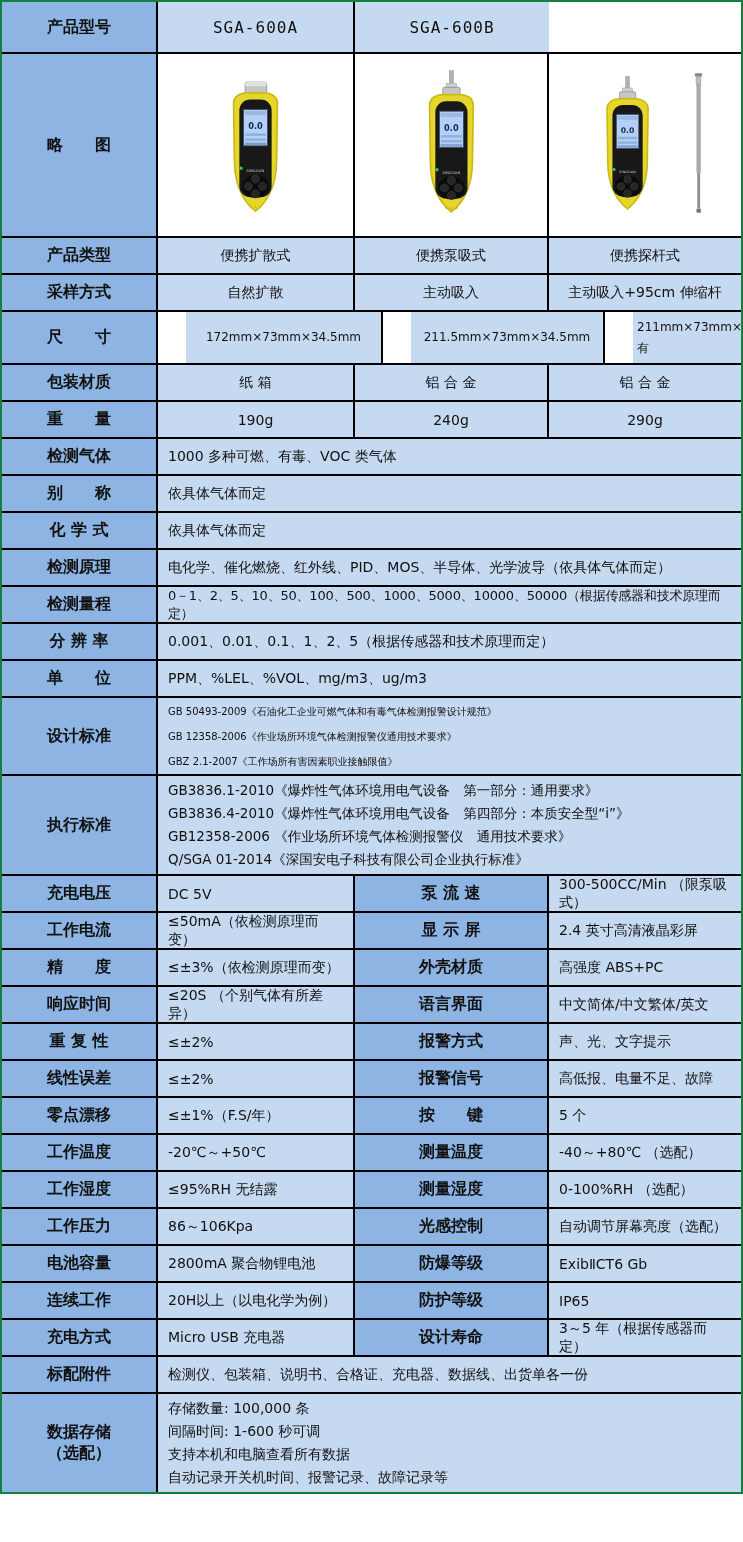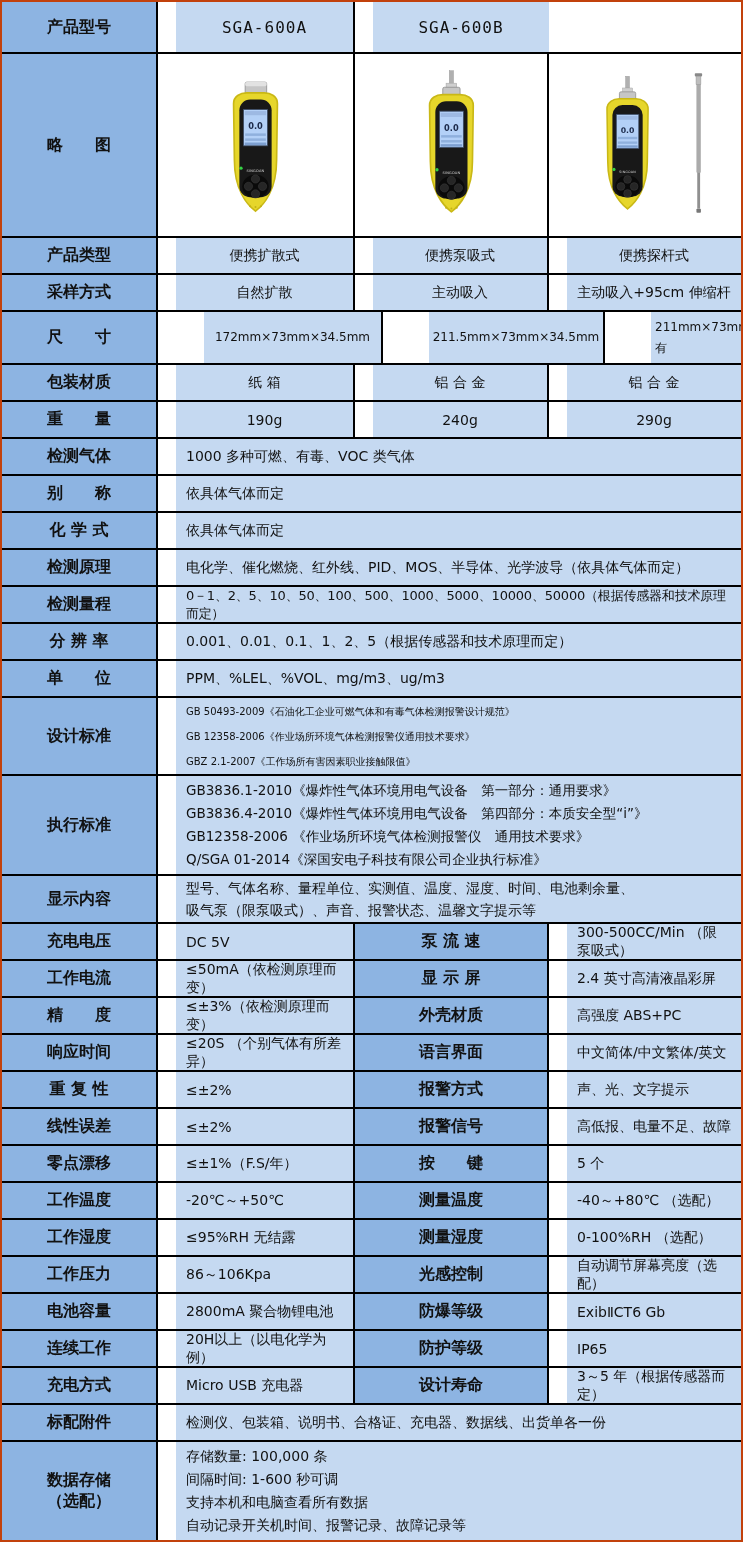--- a/index.html
+++ b/index.html
@@ -1,24 +1,24 @@
 <!DOCTYPE html>
 <html><head>
 <meta charset="utf-8">
 <style>
   html,body{margin:0;padding:0;background:#fff;}
   *{box-sizing:border-box;}
   body{font-family:"DejaVu Sans","Liberation Sans",sans-serif;color:#111;}
-  .tbl{width:743px;border:2px solid #c2410c;background:#fff;}
+  .tbl{width:743px;border:2px solid #15803d;background:#fff;}
   .row{display:grid;grid-template-columns:156px 197px 194px 1fr;border-bottom:2px solid #000;}
   .row:last-child{border-bottom:none;}
   .cell{display:flex;align-items:center;border-right:2px solid #000;overflow:hidden;}
   .cell:last-child{border-right:none;}
   .lbl{background:#8db4e2;justify-content:center;font-weight:bold;font-size:16px;text-align:center;white-space:pre-line;}
-  .val{background:#c5d9f1;font-size:14px;padding:0 10px;margin-left:18px;}
+  .val{background:#c5d9f1;font-size:14px;padding:0 10px;}
   .val.center{justify-content:center;padding:0 4px;text-align:center;}
   .val.left{justify-content:flex-start;text-align:left;}
   .pre{white-space:pre-line;}
   .span3{grid-column:2/5;}
   .img{background:#fff;justify-content:center;align-items:center;padding:16px;}
   
   .r-header{height:52px;}
   .r-sketch{height:184px;}
   .r-std{height:37px;}
   .r-size{height:53px;gap:28px;}
@@ -212,25 +212,20 @@
   </div>
 
   <div class="row r-exec">
     <div class="cell lbl">执行标准</div>
     <div class="cell val left span3 pre std4">GB3836.1-2010《爆炸性气体环境用电气设备　第一部分：通用要求》
 GB3836.4-2010《爆炸性气体环境用电气设备　第四部分：本质安全型“i”》
 GB12358-2006 《作业场所环境气体检测报警仪　通用技术要求》
 Q/SGA 01-2014《深国安电子科技有限公司企业执行标准》</div>
   </div>
 
-  <div class="row r-disp">
-    <div class="cell lbl">显示内容</div>
-    <div class="cell val left span3 pre disp2">型号、气体名称、量程单位、实测值、温度、湿度、时间、电池剩余量、
-吸气泵（限泵吸式）、声音、报警状态、温馨文字提示等</div>
-  </div>
 
   <div class="row r-std">
     <div class="cell lbl">充电电压</div>
     <div class="cell val left">DC 5V</div>
     <div class="cell lbl">泵 流 速</div>
     <div class="cell val left">300-500CC/Min （限泵吸式）</div>
   </div>
 
   <div class="row r-std">
     <div class="cell lbl">工作电流</div>

